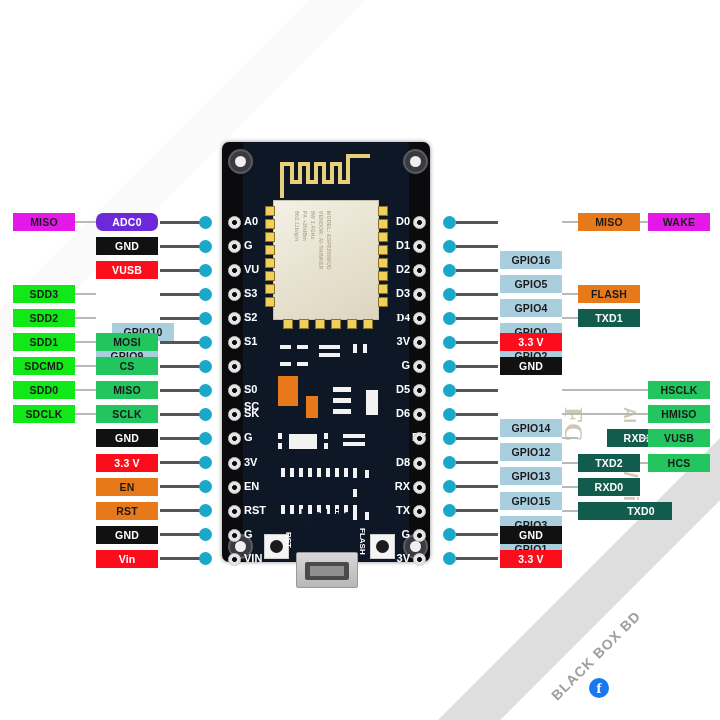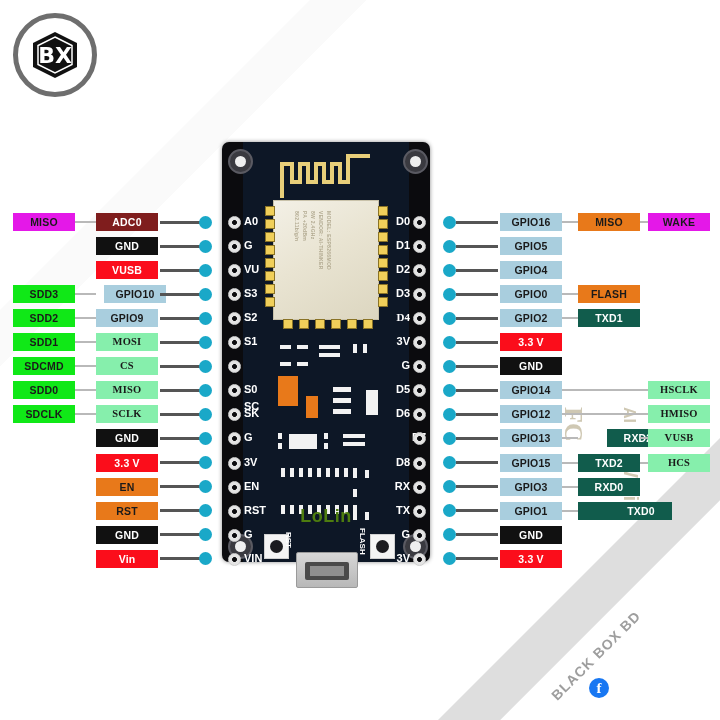--- a/index.html
+++ b/index.html
@@ -28,29 +28,29 @@
            font-size:14px;font-weight:bold;color:#9e9e9e;letter-spacing:1px;white-space:nowrap;}
   .fb-icon{position:absolute;left:589px;top:678px;width:20px;height:20px;border-radius:50%;
            background:#1877f2;color:#fff;font-family:"Liberation Serif",serif;font-weight:bold;
            font-size:15px;line-height:20px;text-align:center;}
 
   
   .lbl{position:absolute;width:62px;height:18px;line-height:18px;text-align:center;
        font-size:10.5px;font-weight:bold;letter-spacing:.2px;
        color:#1a1a1a;white-space:nowrap;overflow:hidden;}
 
-  .c-blue   {background:#a9cede;color:#1a1a1a;}
+  .c-blue   {background:#a9cede;color:#1a1a1a;margin-top:38px;}
   .c-black  {background:#111111;color:#ffffff;}
   .c-red    {background:#fb0d1b;color:#ffffff;}
-  .c-gold   {background:#86efac;color:#1a1a1a;font-family:Liberation Serif, serif;}
+  .c-gold   {background:#22c55e;color:#1a1a1a;}
   .c-orange {background:#e8791a;color:#1a1a1a;}
   .c-green  {background:#10e817;color:#1a1a1a;}
   .c-dgreen {background:#115c4c;color:#ffffff;}
   .c-magenta{background:#e418e8;color:#1a1a1a;}
-  .c-indigo {background:#7f1d1d;color:#ffffff;}
+  .c-indigo {background:#6d28d9;color:#ffffff;border-radius:7px;}
 
   
   .link{position:absolute;height:2px;background:#b9b9b9;}
   
   .lead{position:absolute;height:3px;background:#555555;}
   
   .dot{position:absolute;width:13px;height:13px;border-radius:50%;background:#1aa8c8;}
 
   
   .board{position:absolute;left:222px;top:142px;width:208px;height:420px;
@@ -88,46 +88,39 @@
   
   .pin-name{position:absolute;font-size:11px;font-weight:bold;color:#ffffff;white-space:nowrap;}
   .pin-l{text-align:left;}
   .pin-r{text-align:right;}
   
   .hole{position:absolute;width:11px;height:11px;border-radius:50%;
         background:radial-gradient(circle at 50% 50%,#0b0b0e 0 28%,#e4e4e4 32% 100%);
         border:1px solid #cfcfcf;}
 
   .brand{position:absolute;left:268px;top:506px;width:116px;text-align:center;
-         font-size:18px;font-weight:bold;color:#4d7c0f;letter-spacing:.5px;}
+         font-size:18px;font-weight:bold;color:#0f172a;letter-spacing:.5px;}
   .btn{position:absolute;width:23px;height:23px;background:#f4f4f4;border:1px solid #d0d0d0;}
   .btn::after{content:"";position:absolute;left:5px;top:5px;width:13px;height:13px;border-radius:50%;background:#1b1b1f;}
   .btn-cap{position:absolute;font-size:8px;font-weight:bold;color:#ffffff;
            transform:rotate(90deg);transform-origin:0 0;white-space:nowrap;}
   .usb{position:absolute;left:296px;top:552px;width:60px;height:34px;
        background:linear-gradient(180deg,#d7d7d7,#b8b8b8);border:1px solid #9a9a9a;border-radius:2px;}
   .usb::before{content:"";position:absolute;left:8px;top:9px;width:44px;height:18px;background:#4a4a4a;border-radius:2px;}
   .usb::after{content:"";position:absolute;left:13px;top:13px;width:34px;height:10px;background:#8f8f8f;}
 </style>
 </head>
 <body>
 
 <div id="stage">
 
   <div class="band-faint"></div>
   <div class="band band-tl"></div>
   <div class="band band-br"></div>
 
-  <div class="logo">
-    <svg width="52" height="52" viewBox="0 0 52 52" aria-hidden="true">
-      <polygon points="26,3 48,14 48,38 26,49 4,38 4,14" fill="#111"></polygon>
-      <polygon points="26,8 43,16.5 43,35.5 26,44 9,35.5 9,16.5" fill="#111" stroke="#fff" stroke-width="1.5"></polygon>
-      <text x="26" y="34" font-family="DejaVu Sans, sans-serif" font-size="22" font-weight="bold" fill="#fff" text-anchor="middle">BX</text>
-    </svg>
-  </div>
 
   <div class="wm-text">BLACK BOX BD</div>
   <div class="fb-icon">f</div>
 
   <div class="board">
     <div class="board-inner"></div>
     <div class="mnt" style="left:6px;top:7px;"></div>
     <div class="mnt" style="left:181px;top:7px;"></div>
     <div class="mnt" style="left:6px;top:392px;"></div>
     <div class="mnt" style="left:181px;top:392px;"></div>
@@ -242,21 +235,21 @@
       <div class="dot" style="left:199px;top:239.55px;"></div>
       <div class="hole" style="left:228px;top:240.05px;"></div>
       <div class="pin-name pin-l" style="left:244px;top:239.05px;">G</div>
       <div class="lbl c-red" style="left:96px;top:261.1px;">VUSB</div>
       <div class="lead" style="left:160px;top:268.6px;width:42px;"></div>
       <div class="dot" style="left:199px;top:263.6px;"></div>
       <div class="hole" style="left:228px;top:264.1px;"></div>
       <div class="pin-name pin-l" style="left:244px;top:263.1px;">VU</div>
       <div class="lbl c-green" style="left:13px;top:285.15px;">SDD3</div>
       <div class="link" style="left:75px;top:293.15px;width:21px;"></div>
-      <div class="lbl c-blue" style="left:104px;top:285.15px;">GPIO10</div>
+      <div class="lbl c-blue" style="left:112px;top:285.15px;">GPIO10</div>
       <div class="lead" style="left:160px;top:292.65px;width:42px;"></div>
       <div class="dot" style="left:199px;top:287.65px;"></div>
       <div class="hole" style="left:228px;top:288.15px;"></div>
       <div class="pin-name pin-l" style="left:244px;top:287.15px;">S3</div>
       <div class="lbl c-green" style="left:13px;top:309.2px;">SDD2</div>
       <div class="link" style="left:75px;top:317.2px;width:21px;"></div>
       <div class="lbl c-blue" style="left:96px;top:309.2px;">GPIO9</div>
       <div class="lead" style="left:160px;top:316.7px;width:42px;"></div>
       <div class="dot" style="left:199px;top:311.7px;"></div>
       <div class="hole" style="left:228px;top:312.2px;"></div>

